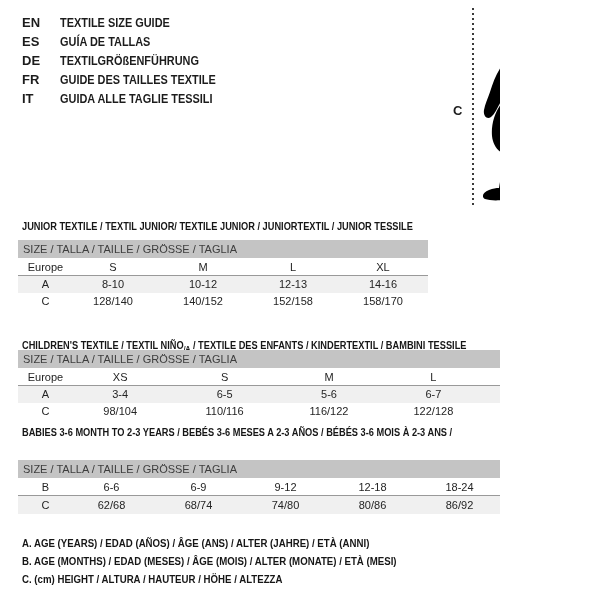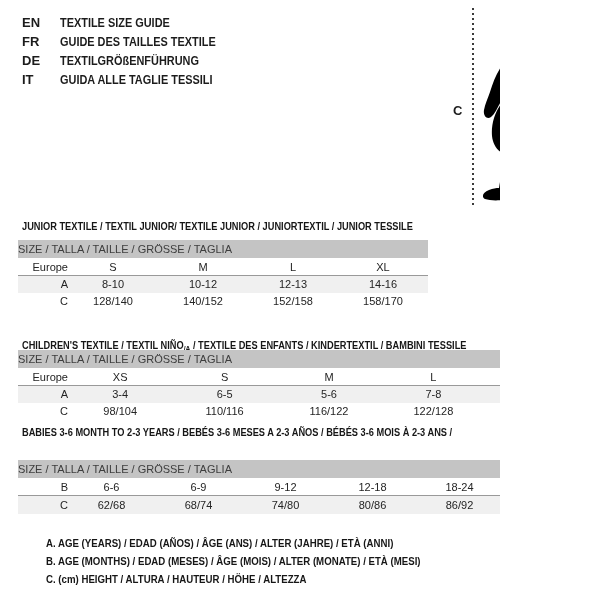--- a/index.html
+++ b/index.html
@@ -30,53 +30,57 @@
   #t3-title { top:423px; }
   .subscript { font-size:8px; vertical-align:-2px; }
 
   
   .size-table { position:absolute; left:18px; font-size:11px; color:#242424; }
   #table-junior   { top:240px; width:410px; }
   #table-children { top:350px; width:572px; }
   #table-babies   { top:460px; width:572px; }
   .thead {
     height:18px; line-height:18px; background:#c4c4c4; color:#3d3d3d;
-    box-sizing:border-box;
+    padding-left:5px; box-sizing:border-box;
   }
   .trow { display:grid; align-items:center; height:17px; line-height:17px; }
   .trow.tall { height:18px; line-height:18px; }
   .cols-5 { grid-template-columns:50px repeat(4,1fr); }
   .cols-6 { grid-template-columns:50px repeat(5,1fr); }
   .cols-7 { grid-template-columns:50px repeat(6,1fr); }
   .trow span { text-align:center; }
-  .trow .c0 { text-align:right; padding-left:5px; }
+  .trow .c0 { text-align:center; padding-left:5px; }
   .row-first { background:#ffffff; border-bottom:1px solid #999999; box-sizing:border-box; }
   .row-shaded { background:#f0f0f0; }
   .row-plain { background:#ffffff; }
 
   
-  .footnotes { position:absolute; left:22px; top:534px; font-weight:bold; font-size:11.5px; line-height:18px; color:#161616;margin-left:24px; }
+  .footnotes { position:absolute; left:22px; top:534px; font-weight:bold; font-size:11.5px; line-height:18px; color:#161616; }
 </style>
 </head>
 <body>
 
 <div class="page">
 
   <div class="lang-list">
     <div class="lang-row">
       <span class="lang-code">EN</span>
       <span class="condense">TEXTILE SIZE GUIDE</span>
     </div>
     <div class="lang-row">
-      <span class="lang-code">FR</span>
-      <span class="condense">GUIDE DES TAILLES TEXTILE</span>
+      <span class="lang-code">ES</span>
+      <span class="condense">GUÍA DE TALLAS</span>
     </div>
     <div class="lang-row">
       <span class="lang-code">DE</span>
       <span class="condense">TEXTILGRÖßENFÜHRUNG</span>
+    </div>
+    <div class="lang-row">
+      <span class="lang-code">FR</span>
+      <span class="condense">GUIDE DES TAILLES TEXTILE</span>
     </div>
     <div class="lang-row">
       <span class="lang-code">IT</span>
       <span class="condense">GUIDA ALLE TAGLIE TESSILI</span>
     </div>
   </div>
 
   <div class="measure-line"></div>
   <div class="fig-c">C</div>
   <svg class="baby" width="118" height="201" viewBox="0 0 118 201" aria-hidden="true">
@@ -134,20 +138,21 @@
       <span>S</span>
       <span>M</span>
       <span>L</span>
       <span>XL</span>
     </div>
     <div class="trow cols-6 row-shaded">
       <span class="c0">A</span>
       <span>3-4</span>
       <span>6-5</span>
       <span>5-6</span>
+      <span>6-7</span>
       <span>7-8</span>
     </div>
     <div class="trow cols-6 row-plain">
       <span class="c0">C</span>
       <span>98/104</span>
       <span>110/116</span>
       <span>116/122</span>
       <span>122/128</span>
     </div>
   </div>

